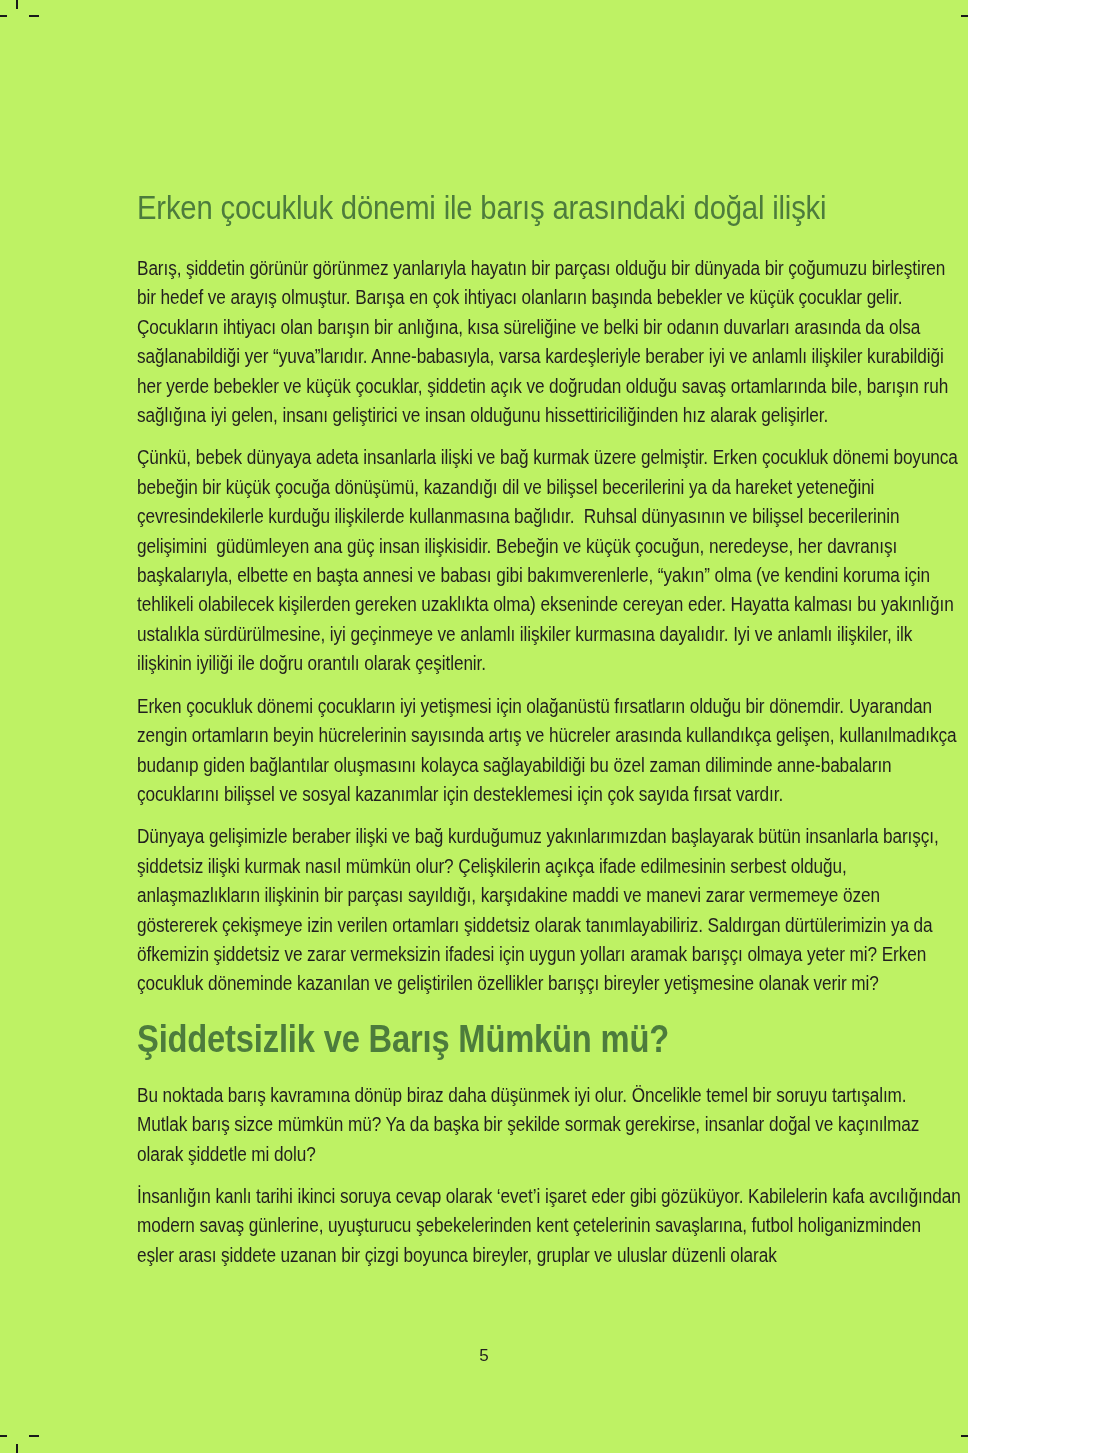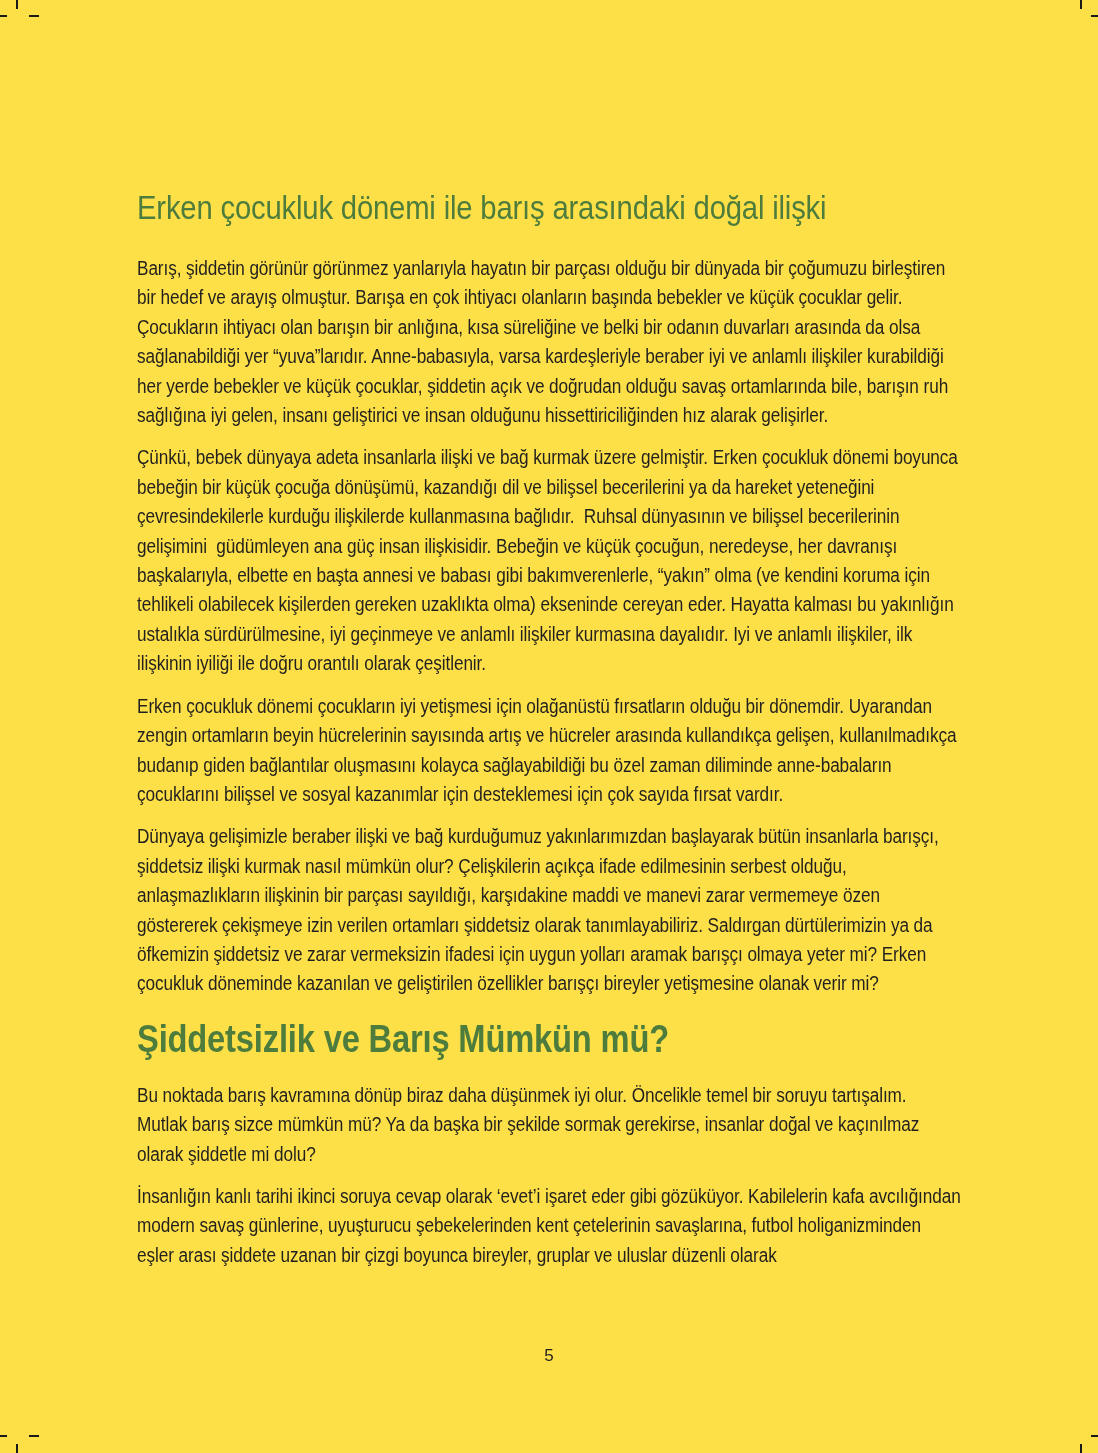--- a/index.html
+++ b/index.html
@@ -3,25 +3,26 @@
 <meta charset="utf-8">
 <title>Document Page</title>
 <style>
   html, body {
     margin: 0;
     padding: 0;
     background: #ffffff;
   }
   .page {
     position: relative;
-    width: 1098px;
+    width: 946px;
     height: 1453px;
-    background: #fde047;
+    background: #bef264;
     overflow: hidden;
     font-family: "Liberation Sans", "DejaVu Sans", sans-serif;
+    padding-left: 22px;
   }
 
   
   .crop { position: absolute; background: #1a1a1a; }
   .crop.v  { width: 2px;  height: 9px; }
   .crop.h  { height: 2px; width: 7px; }
   .crop.h2 { height: 2px; width: 10px; }
 
   
   .content {

